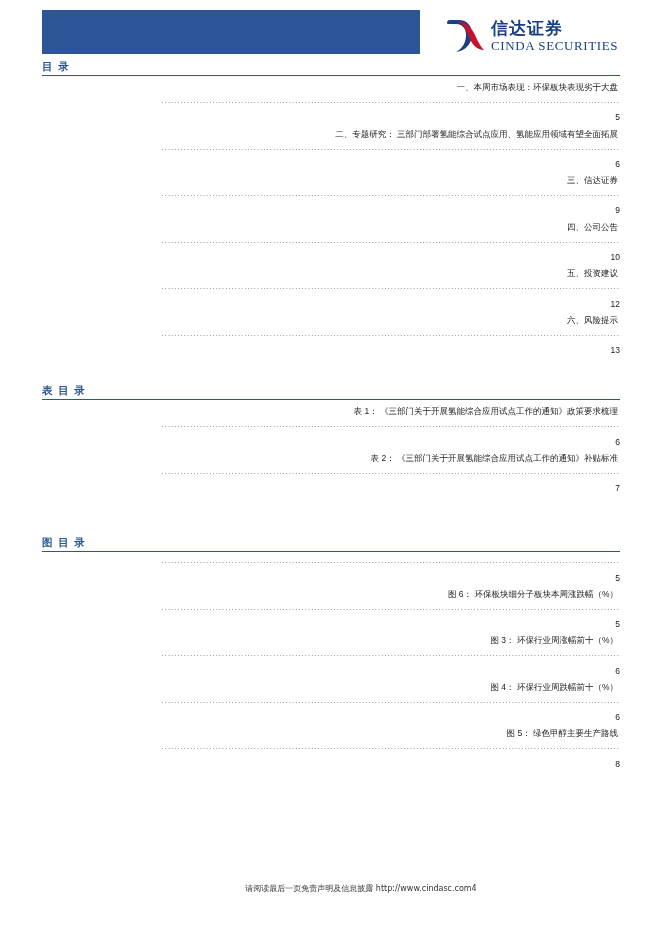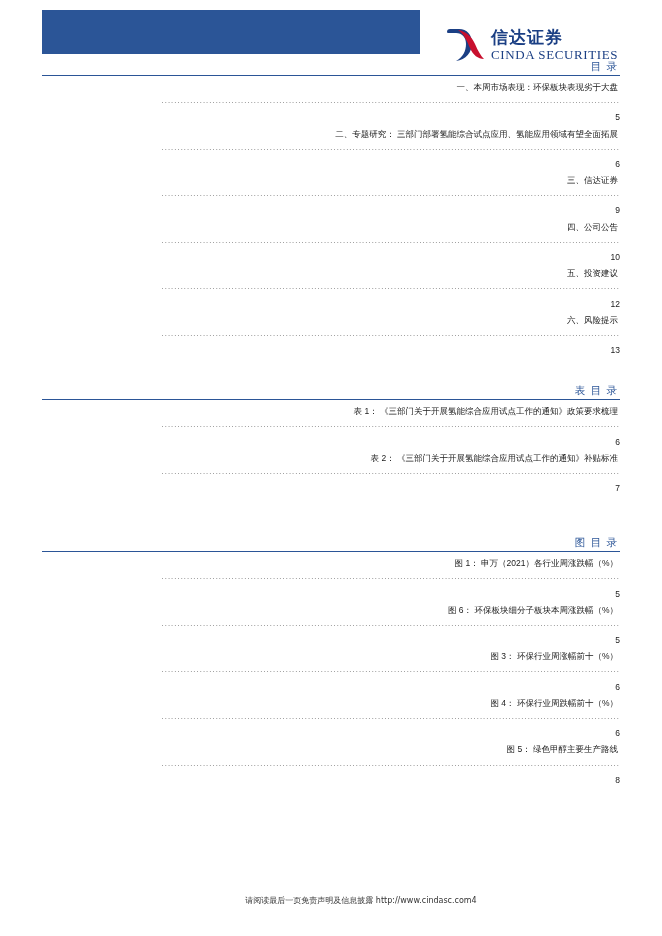--- a/index.html
+++ b/index.html
@@ -34,21 +34,21 @@
   .header-white-block {
     position: absolute;
     top: 0;
     right: 0;
     width: 200px;
     height: 44px;
     background: #ffffff;
   }
   .logo-wrap {
     position: absolute;
-    top: 15px;
+    top: 6px;
     right: 2px;
     height: 40px;
     display: flex;
     align-items: center;
     gap: 6px;
   }
   .logo-mark {
     width: 40px;
     height: 34px;
     position: relative;
@@ -79,24 +79,24 @@
     position: absolute;
     top: 60px;
     left: 42px;
     width: 578px;
   }
 
   .toc-section {
     margin-bottom: 4px;
   }
   .toc-title {
-    text-align: right;
+    text-align: left;
     color: #2b5597;
     font-size: 10.5px;
-    font-weight: normal;
+    font-weight: bold;
     font-family: "DejaVu Sans", sans-serif;
     padding-right: 2px;
     padding-bottom: 1px;
     letter-spacing: 1px;
   }
   .toc-title-rule {
     border-bottom: 1px solid #2b5597;
     height: 0;
     margin-bottom: 3px;
   }
@@ -139,21 +139,21 @@
   .group-main { margin-left: 2px; }
   .group-table { margin-left: 2px; }
   .group-figure { margin-left: 6px; }
 
   .gap-block { height: 22px; }
   .gap-block-lg { height: 36px; }
 
   
   .footer {
     position: absolute;
-    bottom: 30px;
+    bottom: 42px;
     left: 42px;
     width: 578px;
     text-align: center;
     font-size: 8px;
     color: #333333;
     font-family: "DejaVu Sans", sans-serif;
   }
   .footer .fnote {
     display: inline-block;
     padding-left: 60px;
@@ -237,21 +237,20 @@
     </div>
   </div>
 
   <div class="gap-block-lg"></div>
 
   <div class="toc-section">
     <div class="toc-title">图 目 录</div>
     <div class="toc-title-rule"></div>
     <div class="group-figure">
       <div class="toc-entry indent-2">
-        <span class="label">图 1： 申万（2021）各行业周涨跌幅（%）</span>
         <span class="dots">................................................................................................................................................</span>
         <span class="page">5</span>
       </div>
       <div class="toc-entry indent-2">
         <span class="label">图 6： 环保板块细分子板块本周涨跌幅（%）</span>
         <span class="dots">................................................................................................................................................</span>
         <span class="page">5</span>
       </div>
       <div class="toc-entry indent-2">
         <span class="label">图 3： 环保行业周涨幅前十（%）</span>

